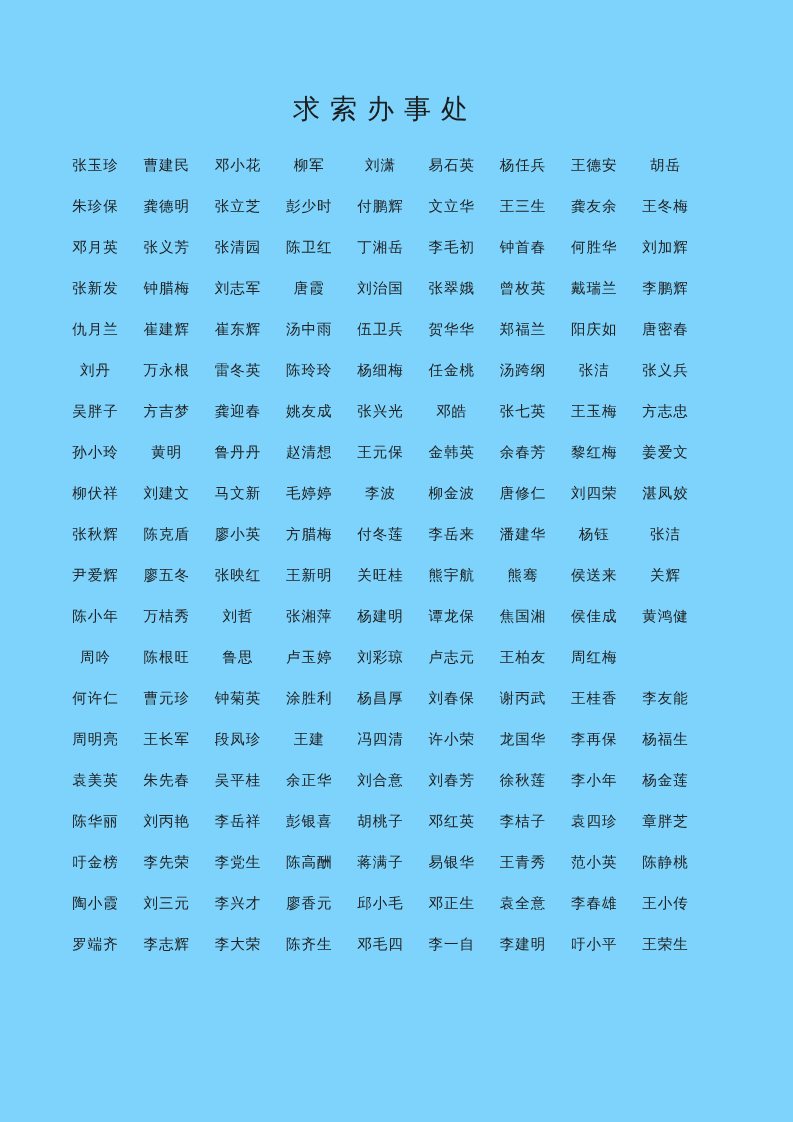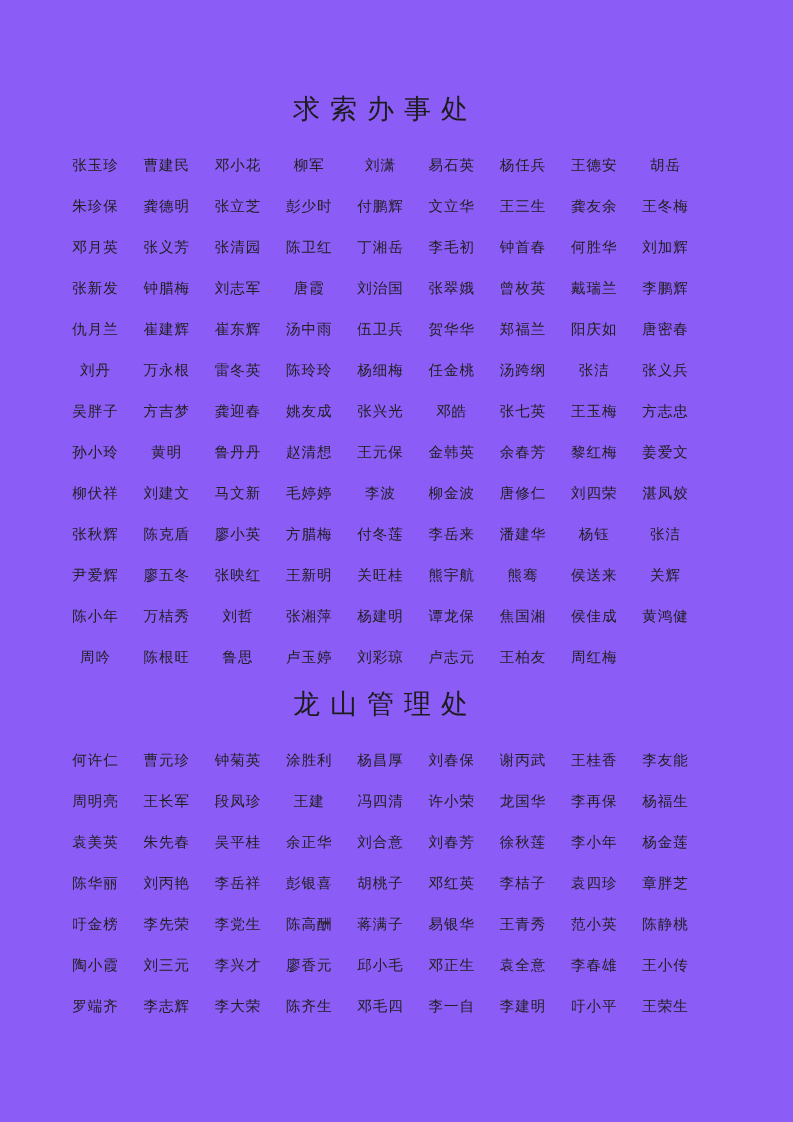--- a/index.html
+++ b/index.html
@@ -4,21 +4,21 @@
 <style>
   html, body {
     margin: 0;
     padding: 0;
     background: #ffffff;
   }
   .page {
     position: relative;
     width: 793px;
     height: 1122px;
-    background: #8b5cf6;
+    background: #7dd3fc;
     box-sizing: border-box;
     padding: 86px 92px 0 60px;
     font-family: "DejaVu Serif", "Liberation Serif", serif;
     color: #212121;
     overflow: hidden;
   }
   .section-title {
     margin: 0 0 13px 0;
     height: 46px;
     line-height: 46px;
@@ -168,21 +168,20 @@
         <div class="name-cell">卢玉婷</div>
         <div class="name-cell">刘彩琼</div>
         <div class="name-cell">卢志元</div>
         <div class="name-cell">王柏友</div>
         <div class="name-cell">周红梅</div>
         <div class="name-cell"></div>
       </div>
   </section>
 
   <section>
-    <h1 class="section-title second">龙山管理处</h1>
     <div class="names-grid">
         <div class="name-cell">何许仁</div>
         <div class="name-cell">曹元珍</div>
         <div class="name-cell">钟菊英</div>
         <div class="name-cell">涂胜利</div>
         <div class="name-cell">杨昌厚</div>
         <div class="name-cell">刘春保</div>
         <div class="name-cell">谢丙武</div>
         <div class="name-cell">王桂香</div>
         <div class="name-cell">李友能</div>

